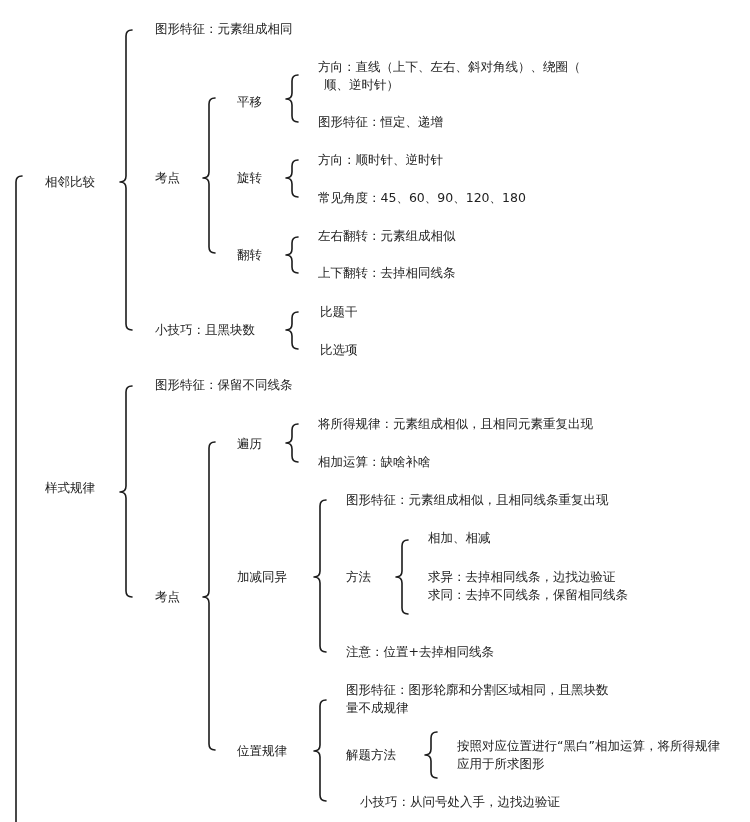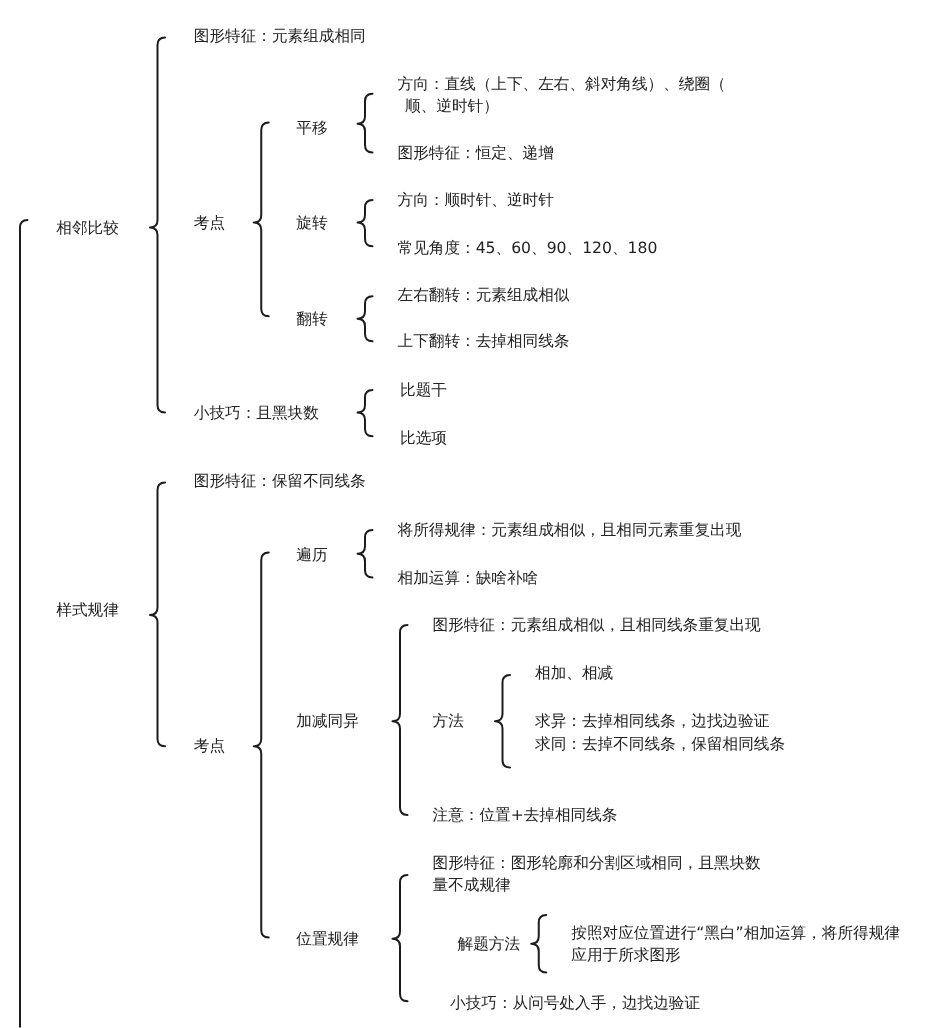--- a/index.html
+++ b/index.html
@@ -84,16 +84,16 @@
 <div class="t" style="left:346px;top:500px">图形特征：元素组成相似，且相同线条重复出现</div>
 <div class="t" style="left:346px;top:577px">方法</div>
 <div class="t" style="left:428px;top:538px">相加、相减</div>
 <div class="t" style="left:428px;top:577px">求异：去掉相同线条，边找边验证</div>
 <div class="t" style="left:428px;top:595px">求同：去掉不同线条，保留相同线条</div>
 <div class="t" style="left:346px;top:652px">注意：位置+去掉相同线条</div>
 
 <div class="t" style="left:237px;top:751px">位置规律</div>
 <div class="t" style="left:346px;top:690px">图形特征：图形轮廓和分割区域相同，且黑块数</div>
 <div class="t" style="left:346px;top:708px">量不成规律</div>
-<div class="t" style="left:366px;top:755px">解题方法</div>
+<div class="t" style="left:346px;top:755px">解题方法</div>
 <div class="t" style="left:457px;top:746px">按照对应位置进行“黑白”相加运算，将所得规律</div>
 <div class="t" style="left:457px;top:764px">应用于所求图形</div>
 <div class="t" style="left:360px;top:802px">小技巧：从问号处入手，边找边验证</div>
 
 </body></html>

